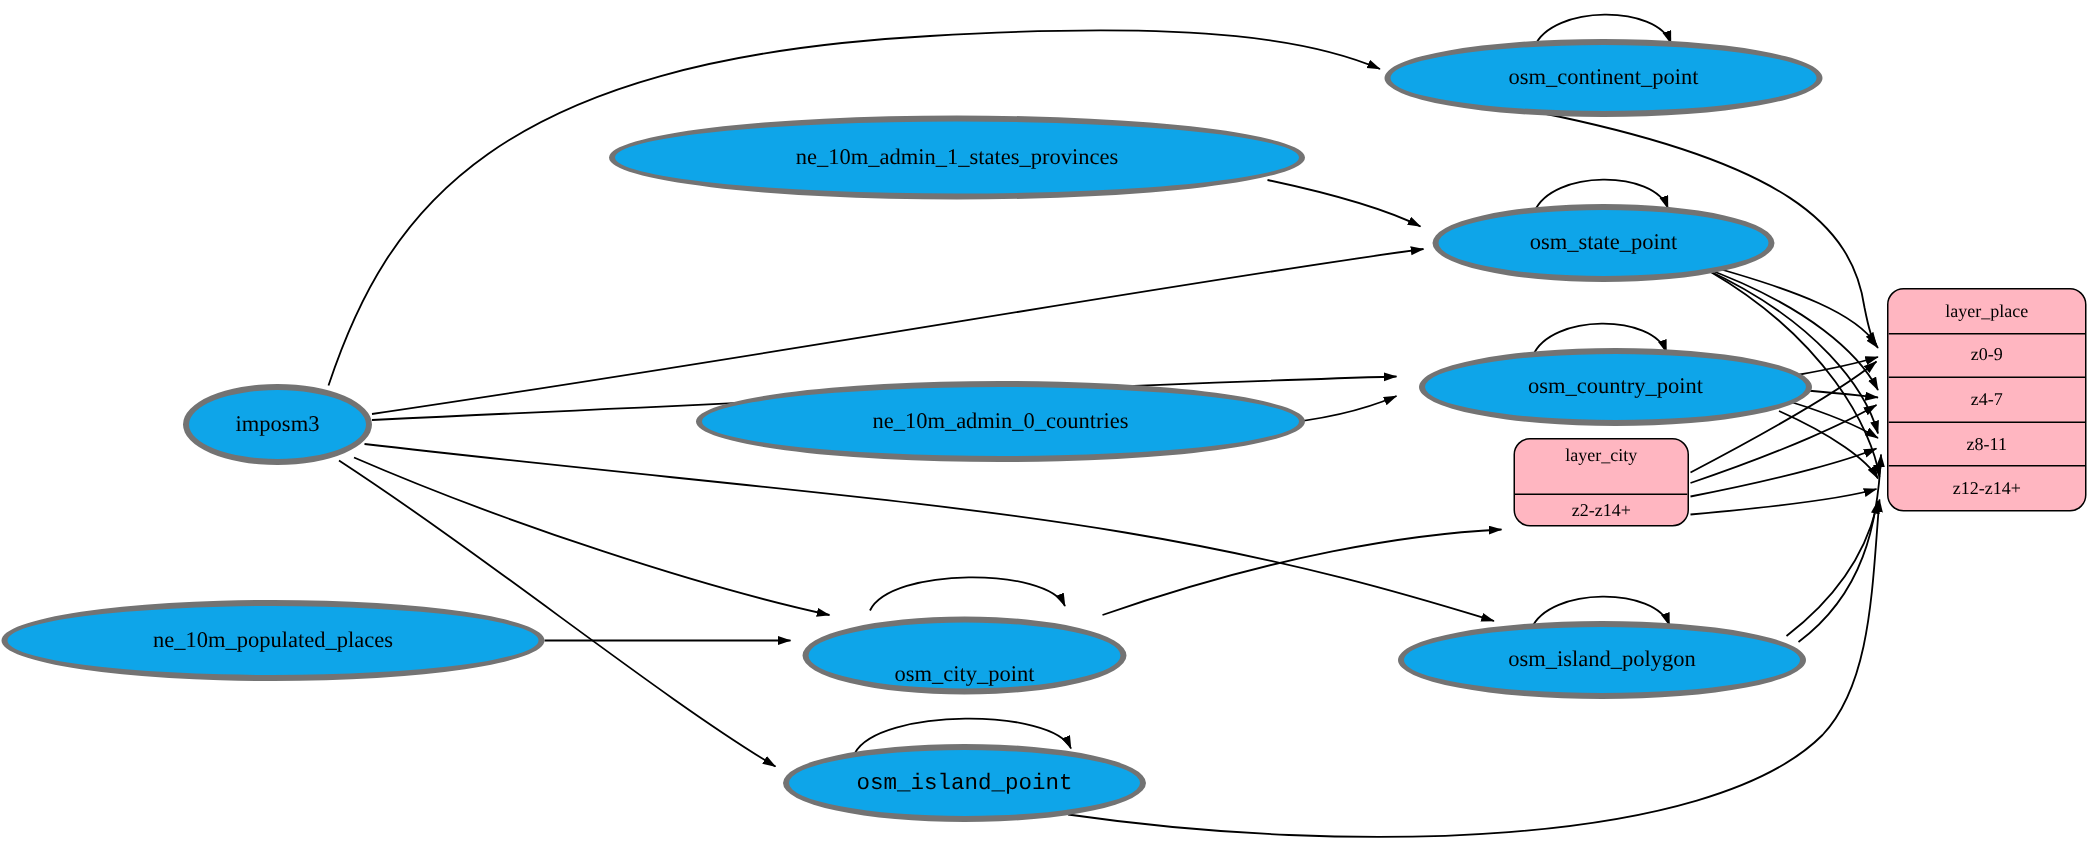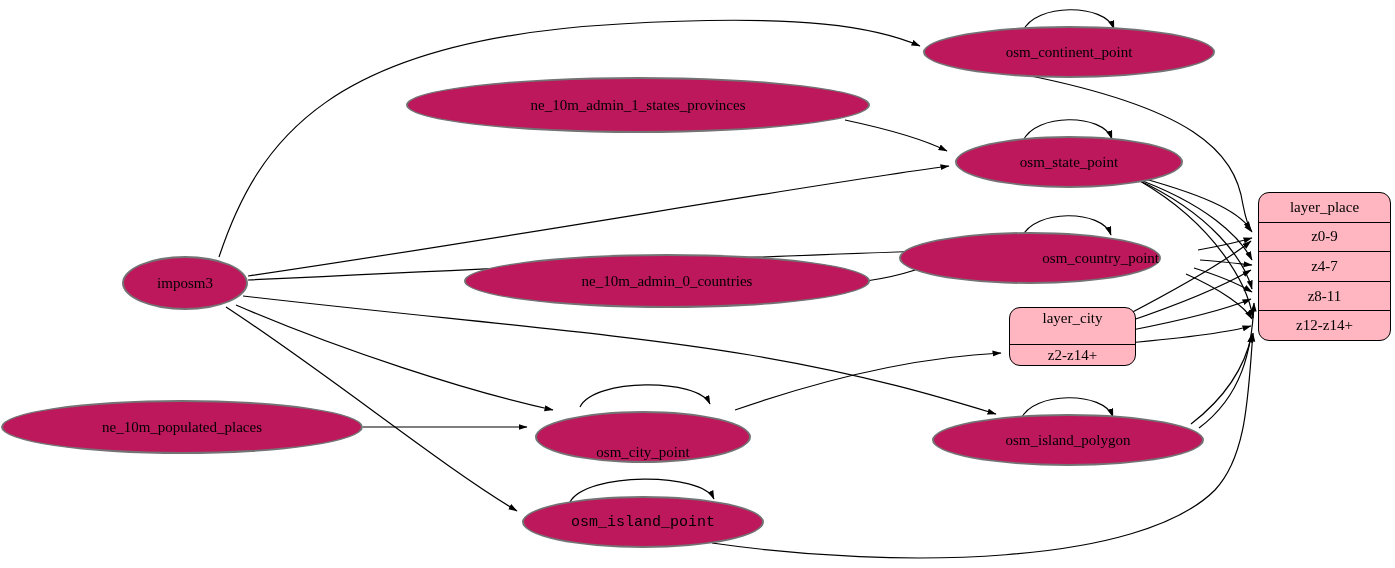--- a/index.html
+++ b/index.html
@@ -7,37 +7,37 @@
     position:relative;
     width:1395px;height:568px;
     background:#ffffff;
     font-family:"Liberation Serif","DejaVu Serif",serif;
     color:#000;
     overflow:hidden;
   }
   #edges{position:absolute;left:0;top:0;width:1395px;height:568px;}
   .node{
     position:absolute;
-    background:#be185d;
-    border:2px solid #737373;
+    background:#0ea5e9;
+    border:4px solid #737373;
     border-radius:50%;
     display:flex;align-items:center;justify-content:center;
     font-size:15px;
     white-space:nowrap;
     box-sizing:border-box;
   }
   .record{
     position:absolute;
     background:#ffb6c1;
     border:1.5px solid #000;
     border-radius:11px;
     box-sizing:border-box;
     display:flex;flex-direction:column;
     overflow:hidden;
-    font-size:15px;
+    font-size:12px;
   }
   .record .rrow{
     flex:1 1 auto;
     display:flex;align-items:center;justify-content:center;
     white-space:nowrap;
   }
   .record .rrow + .rrow{border-top:1px solid #000;}
 </style>
 </head>
 <body>
@@ -102,34 +102,34 @@
   </div>
   <div class="node" style="left:1px;top:400px;width:362px;height:54px;">
     <span>ne_10m_populated_places</span>
   </div>
   <div class="node" style="left:923px;top:26px;width:292px;height:52px;">
     <span>osm_continent_point</span>
   </div>
   <div class="node" style="left:955px;top:136px;width:228px;height:52px;">
     <span>osm_state_point</span>
   </div>
-  <div class="node" style="left:899px;top:232px;width:262px;height:52px;justify-content:flex-end;">
+  <div class="node" style="left:946px;top:232px;width:262px;height:52px;">
     <span>osm_country_point</span>
   </div>
   <div class="node" style="left:535px;top:411px;width:216px;height:52px;align-items:flex-end;">
     <span>osm_city_point</span>
   </div>
   <div class="node" style="left:932px;top:414px;width:272px;height:52px;">
     <span>osm_island_polygon</span>
   </div>
   <div class="node" style="left:522px;top:496px;width:242px;height:52px;font-family:Liberation Mono, monospace;">
     <span>osm_island_point</span>
   </div>
 
-  <div class="record" style="left:1009px;top:307px;width:127px;height:59px;gap:16px;">
+  <div class="record" style="left:1009px;top:292px;width:117px;height:59px;gap:16px;">
     <div class="rrow">layer_city</div>
     <div class="rrow">z2-z14+</div>
   </div>
 
   <div class="record" style="left:1258px;top:192px;width:133px;height:149px;">
     <div class="rrow">layer_place</div>
     <div class="rrow">z0-9</div>
     <div class="rrow">z4-7</div>
     <div class="rrow">z8-11</div>
     <div class="rrow">z12-z14+</div>

